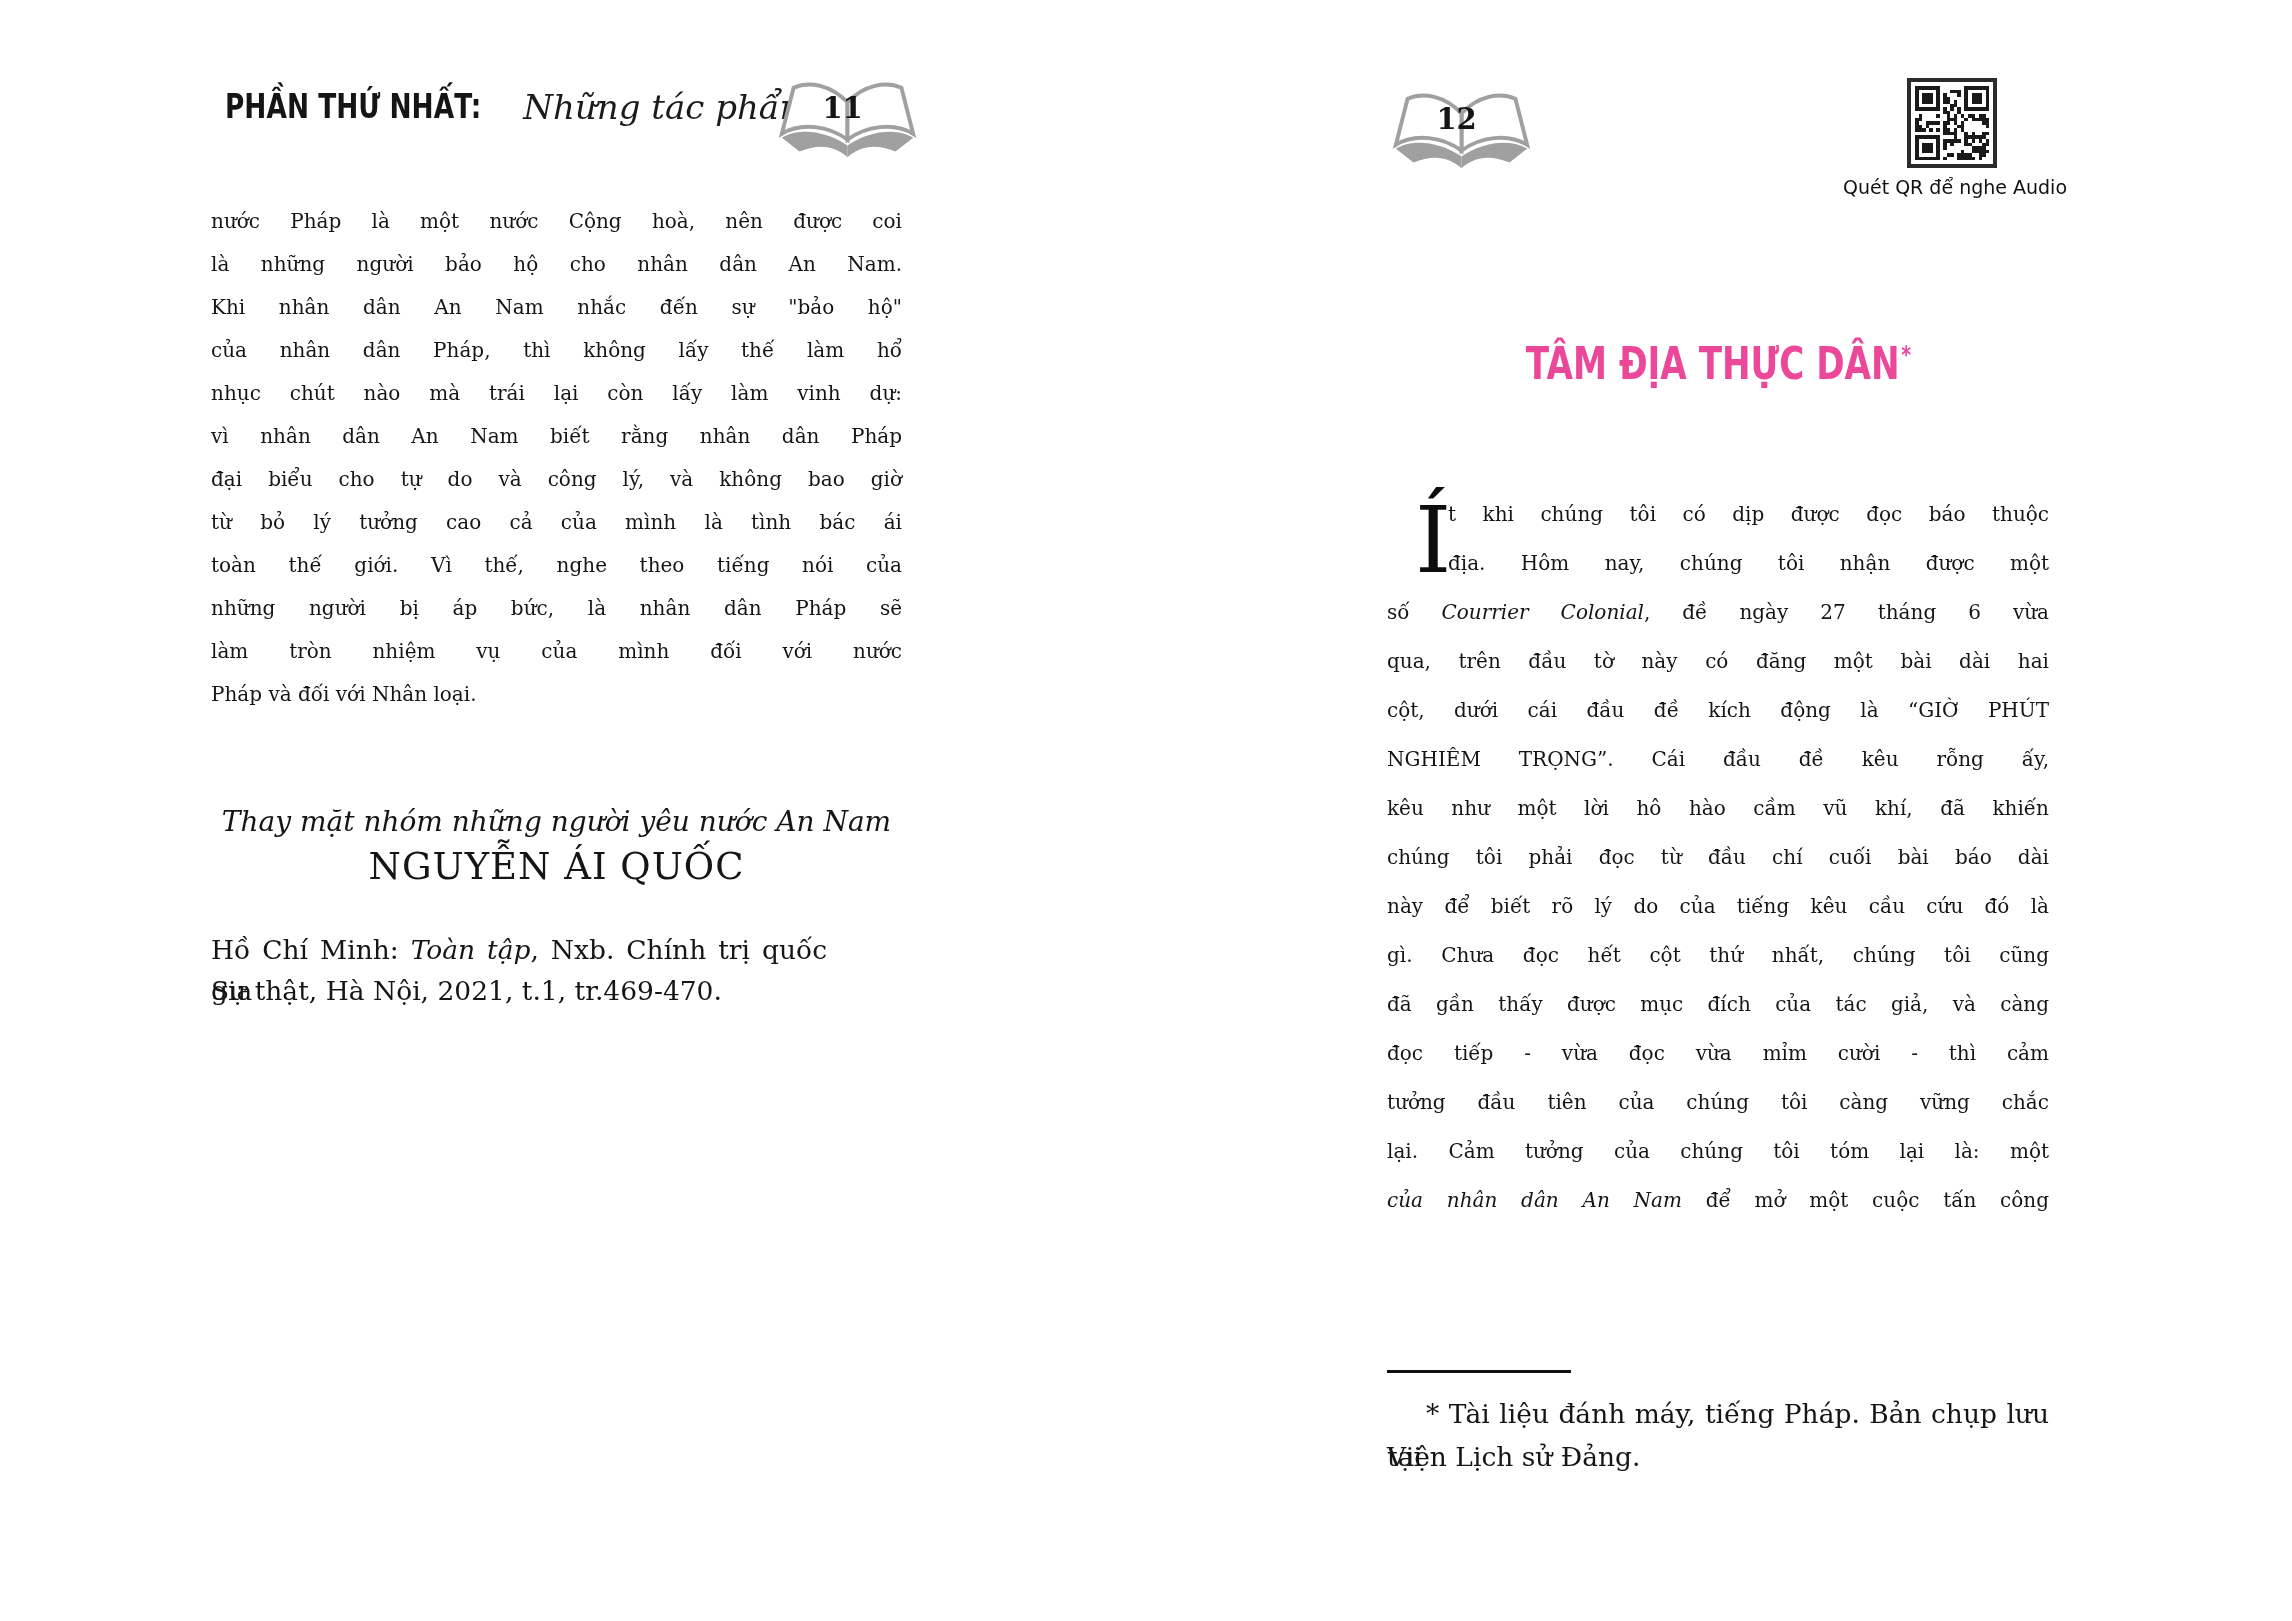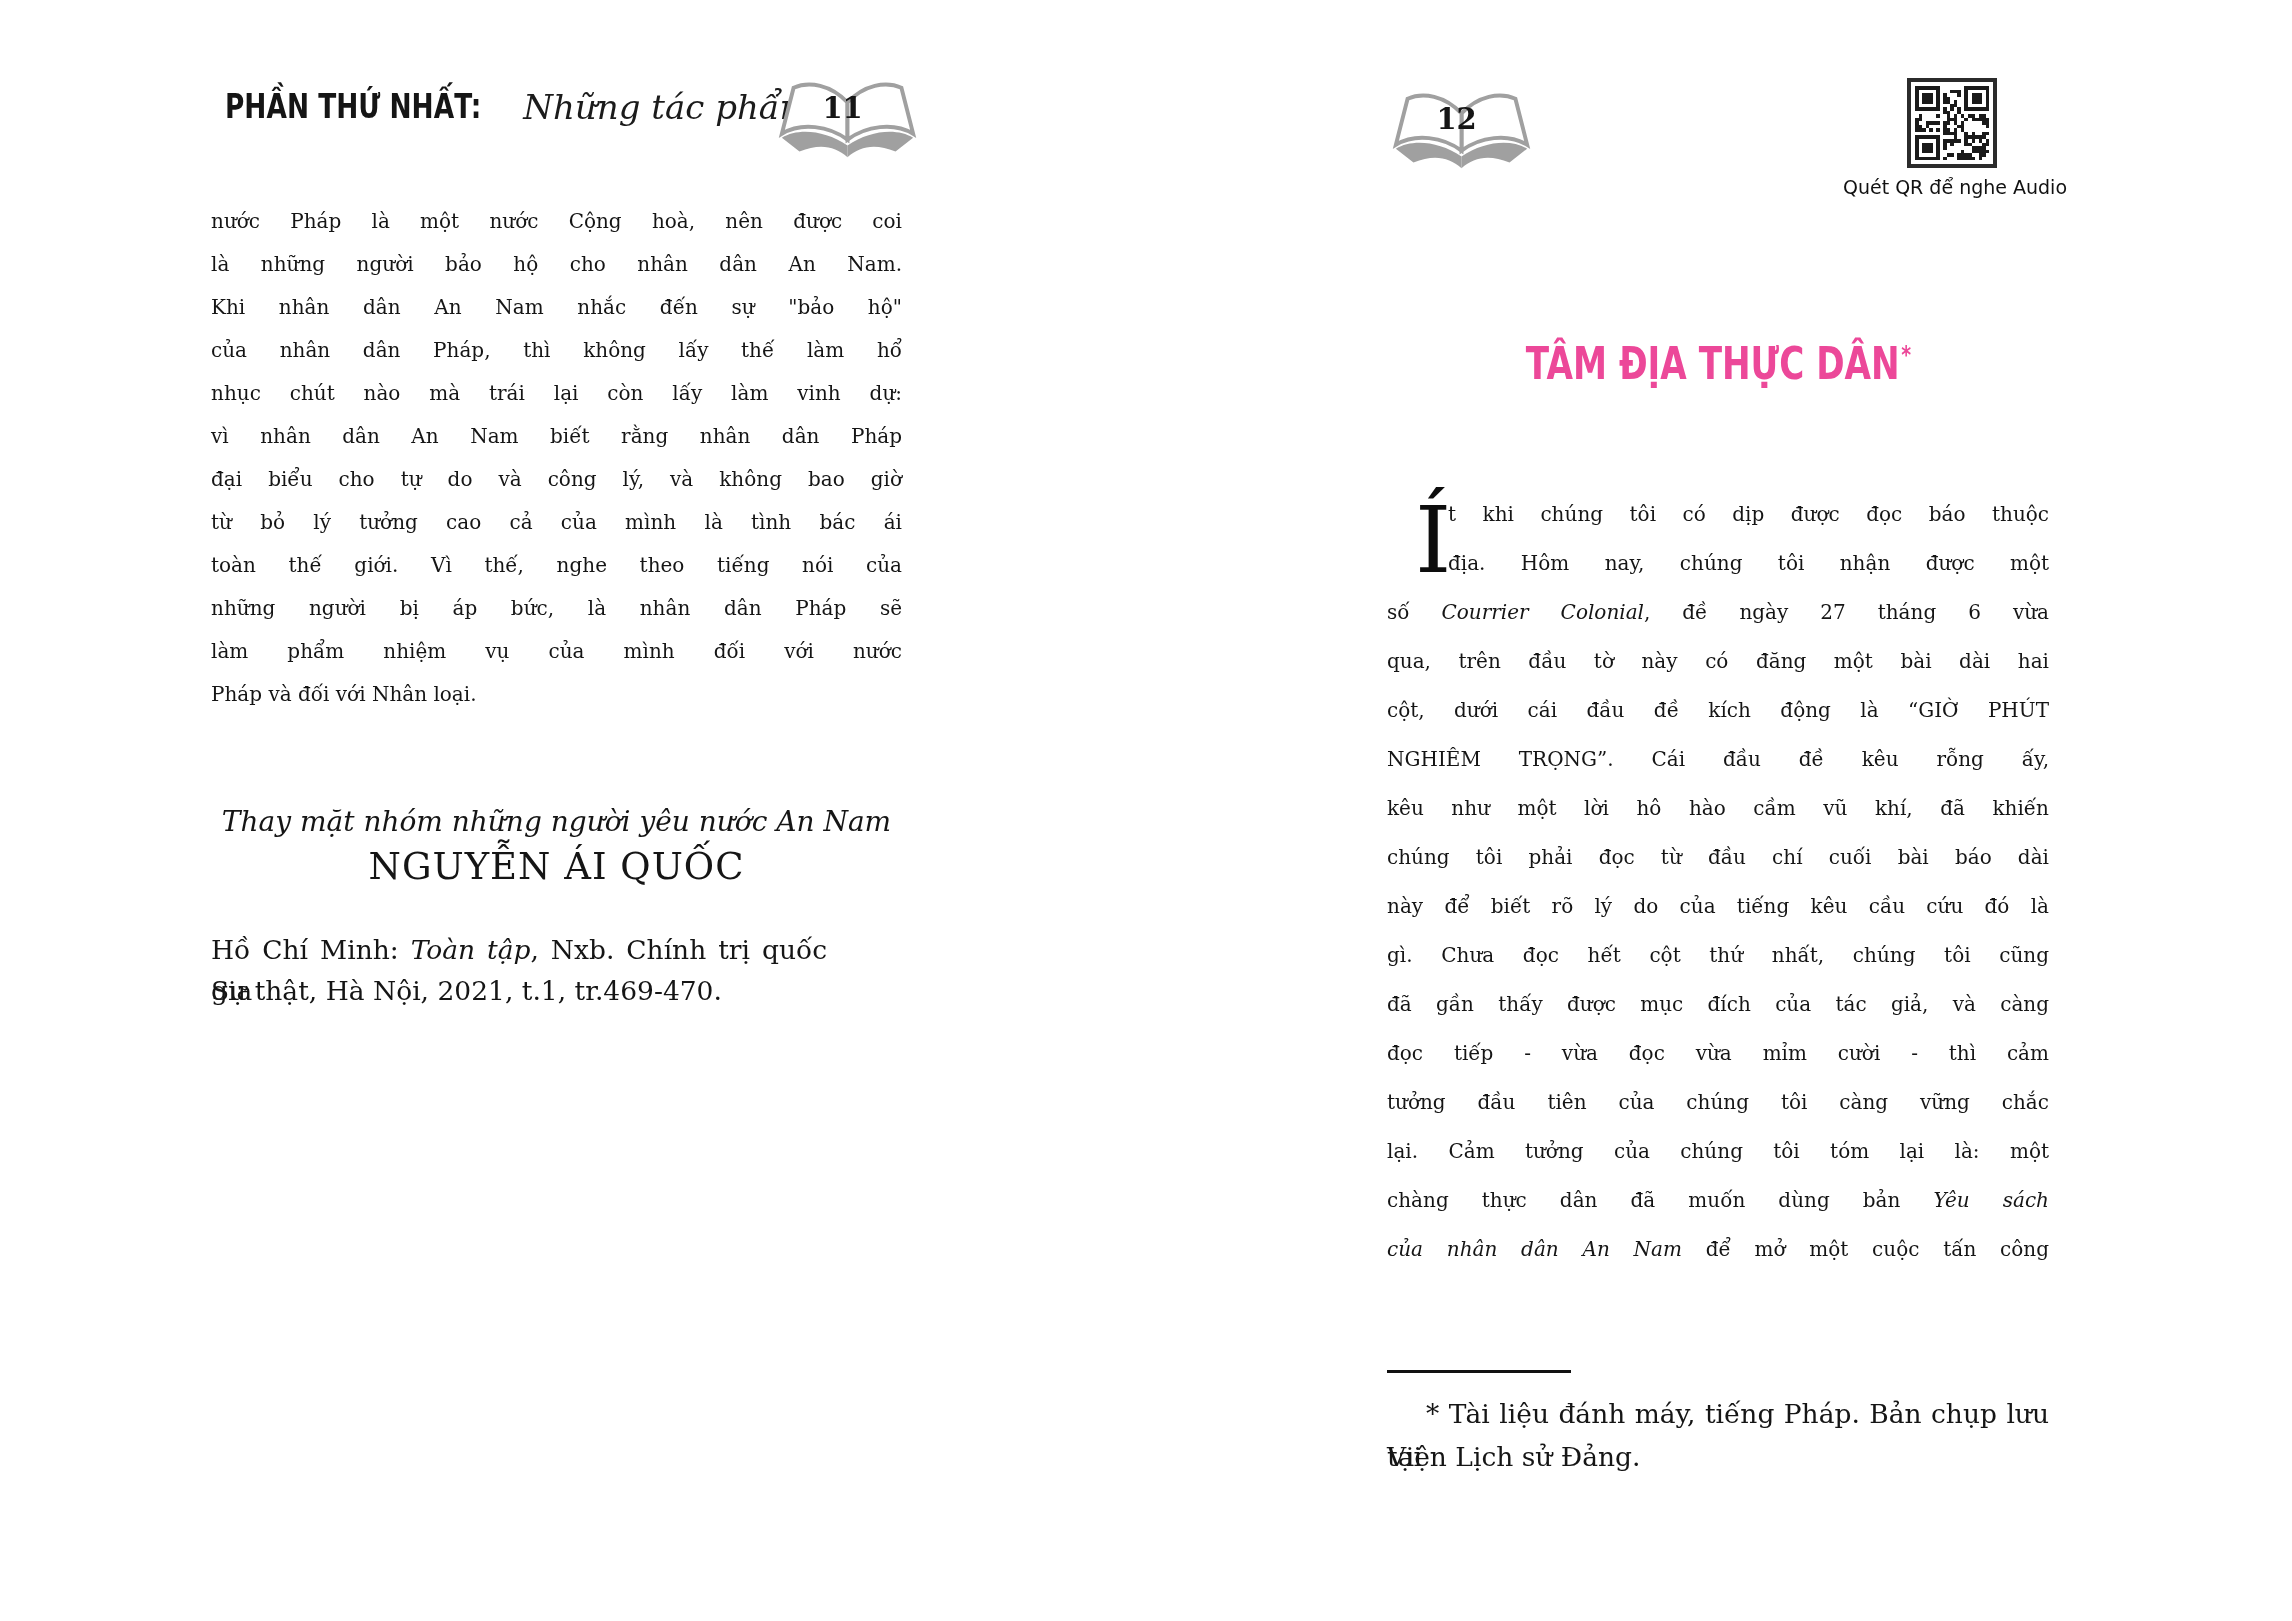--- a/index.html
+++ b/index.html
@@ -85,21 +85,21 @@
         <div class="tline just">nước Pháp là một nước Cộng hoà, nên được coi</div>
         <div class="tline just">là những người bảo hộ cho nhân dân An Nam.</div>
         <div class="tline just">Khi nhân dân An Nam nhắc đến sự "bảo hộ"</div>
         <div class="tline just">của nhân dân Pháp, thì không lấy thế làm hổ</div>
         <div class="tline just">nhục chút nào mà trái lại còn lấy làm vinh dự:</div>
         <div class="tline just">vì nhân dân An Nam biết rằng nhân dân Pháp</div>
         <div class="tline just">đại biểu cho tự do và công lý, và không bao giờ</div>
         <div class="tline just">từ bỏ lý tưởng cao cả của mình là tình bác ái</div>
         <div class="tline just">toàn thế giới. Vì thế, nghe theo tiếng nói của</div>
         <div class="tline just">những người bị áp bức, là nhân dân Pháp sẽ</div>
-        <div class="tline just">làm phẩm nhiệm vụ của mình đối với nước</div>
+        <div class="tline just">làm tròn nhiệm vụ của mình đối với nước</div>
         <div class="tline">Pháp và đối với Nhân loại.</div>
       </div>
 
     <div class="signature">
       <div class="sig-role">Thay mặt nhóm những người yêu nước An Nam</div>
       <div class="sig-name">NGUYỄN ÁI QUỐC</div>
     </div>
 
     <div class="citation">
         <div class="tline just">Hồ Chí Minh: <em>Toàn tập</em>, Nxb. Chính trị quốc gia</div>
@@ -360,21 +360,20 @@
         <div class="tline just">cột, dưới cái đầu đề kích động là “GIỜ PHÚT</div>
         <div class="tline just">NGHIÊM TRỌNG”. Cái đầu đề kêu rỗng ấy,</div>
         <div class="tline just">kêu như một lời hô hào cầm vũ khí, đã khiến</div>
         <div class="tline just">chúng tôi phải đọc từ đầu chí cuối bài báo dài</div>
         <div class="tline just">này để biết rõ lý do của tiếng kêu cầu cứu đó là</div>
         <div class="tline just">gì. Chưa đọc hết cột thứ nhất, chúng tôi cũng</div>
         <div class="tline just">đã gần thấy được mục đích của tác giả, và càng</div>
         <div class="tline just">đọc tiếp - vừa đọc vừa mỉm cười - thì cảm</div>
         <div class="tline just">tưởng đầu tiên của chúng tôi càng vững chắc</div>
         <div class="tline just">lại. Cảm tưởng của chúng tôi tóm lại là: một</div>
-        <div class="tline just">chàng thực dân đã muốn dùng bản <em>Yêu sách</em></div>
         <div class="tline just"><em>của nhân dân An Nam</em> để mở một cuộc tấn công</div>
       </div>
 
     <div class="fn-rule"></div>
     <div class="footnote">
         <div class="tline just ind">*  Tài liệu đánh máy, tiếng Pháp. Bản chụp lưu tại</div>
         <div class="tline">Viện Lịch sử Đảng.</div>
       </div>
   </section>
 

